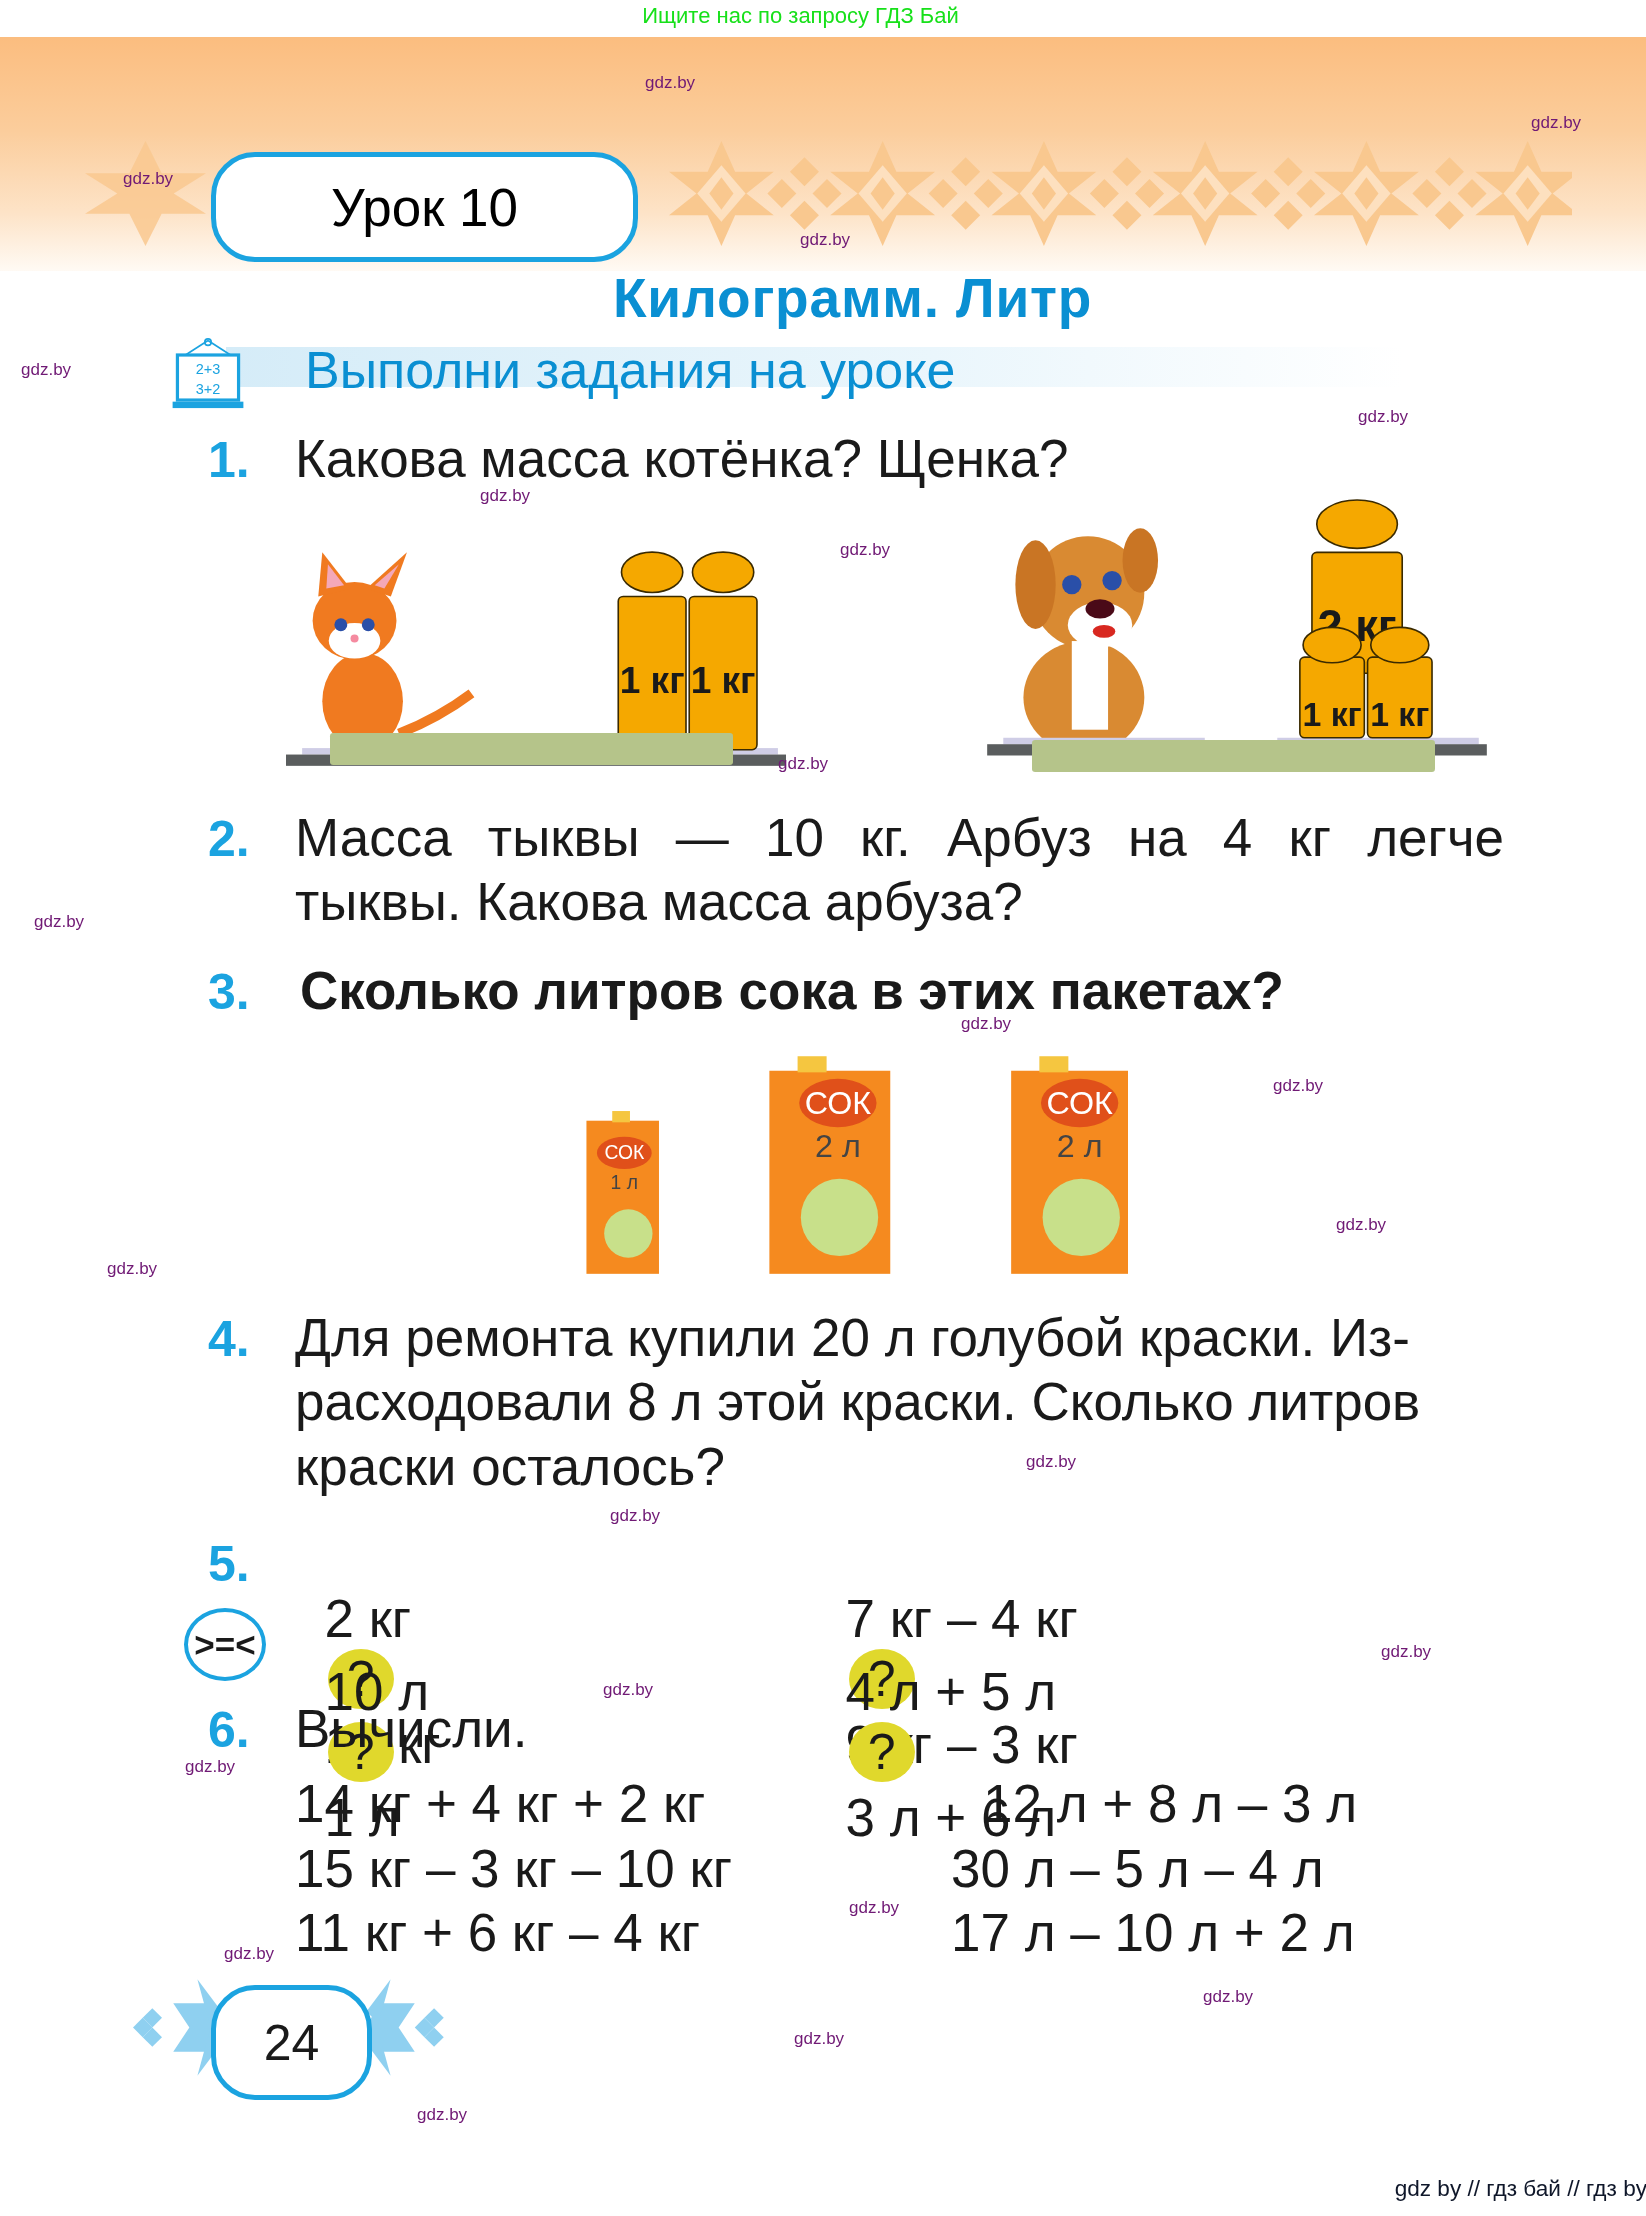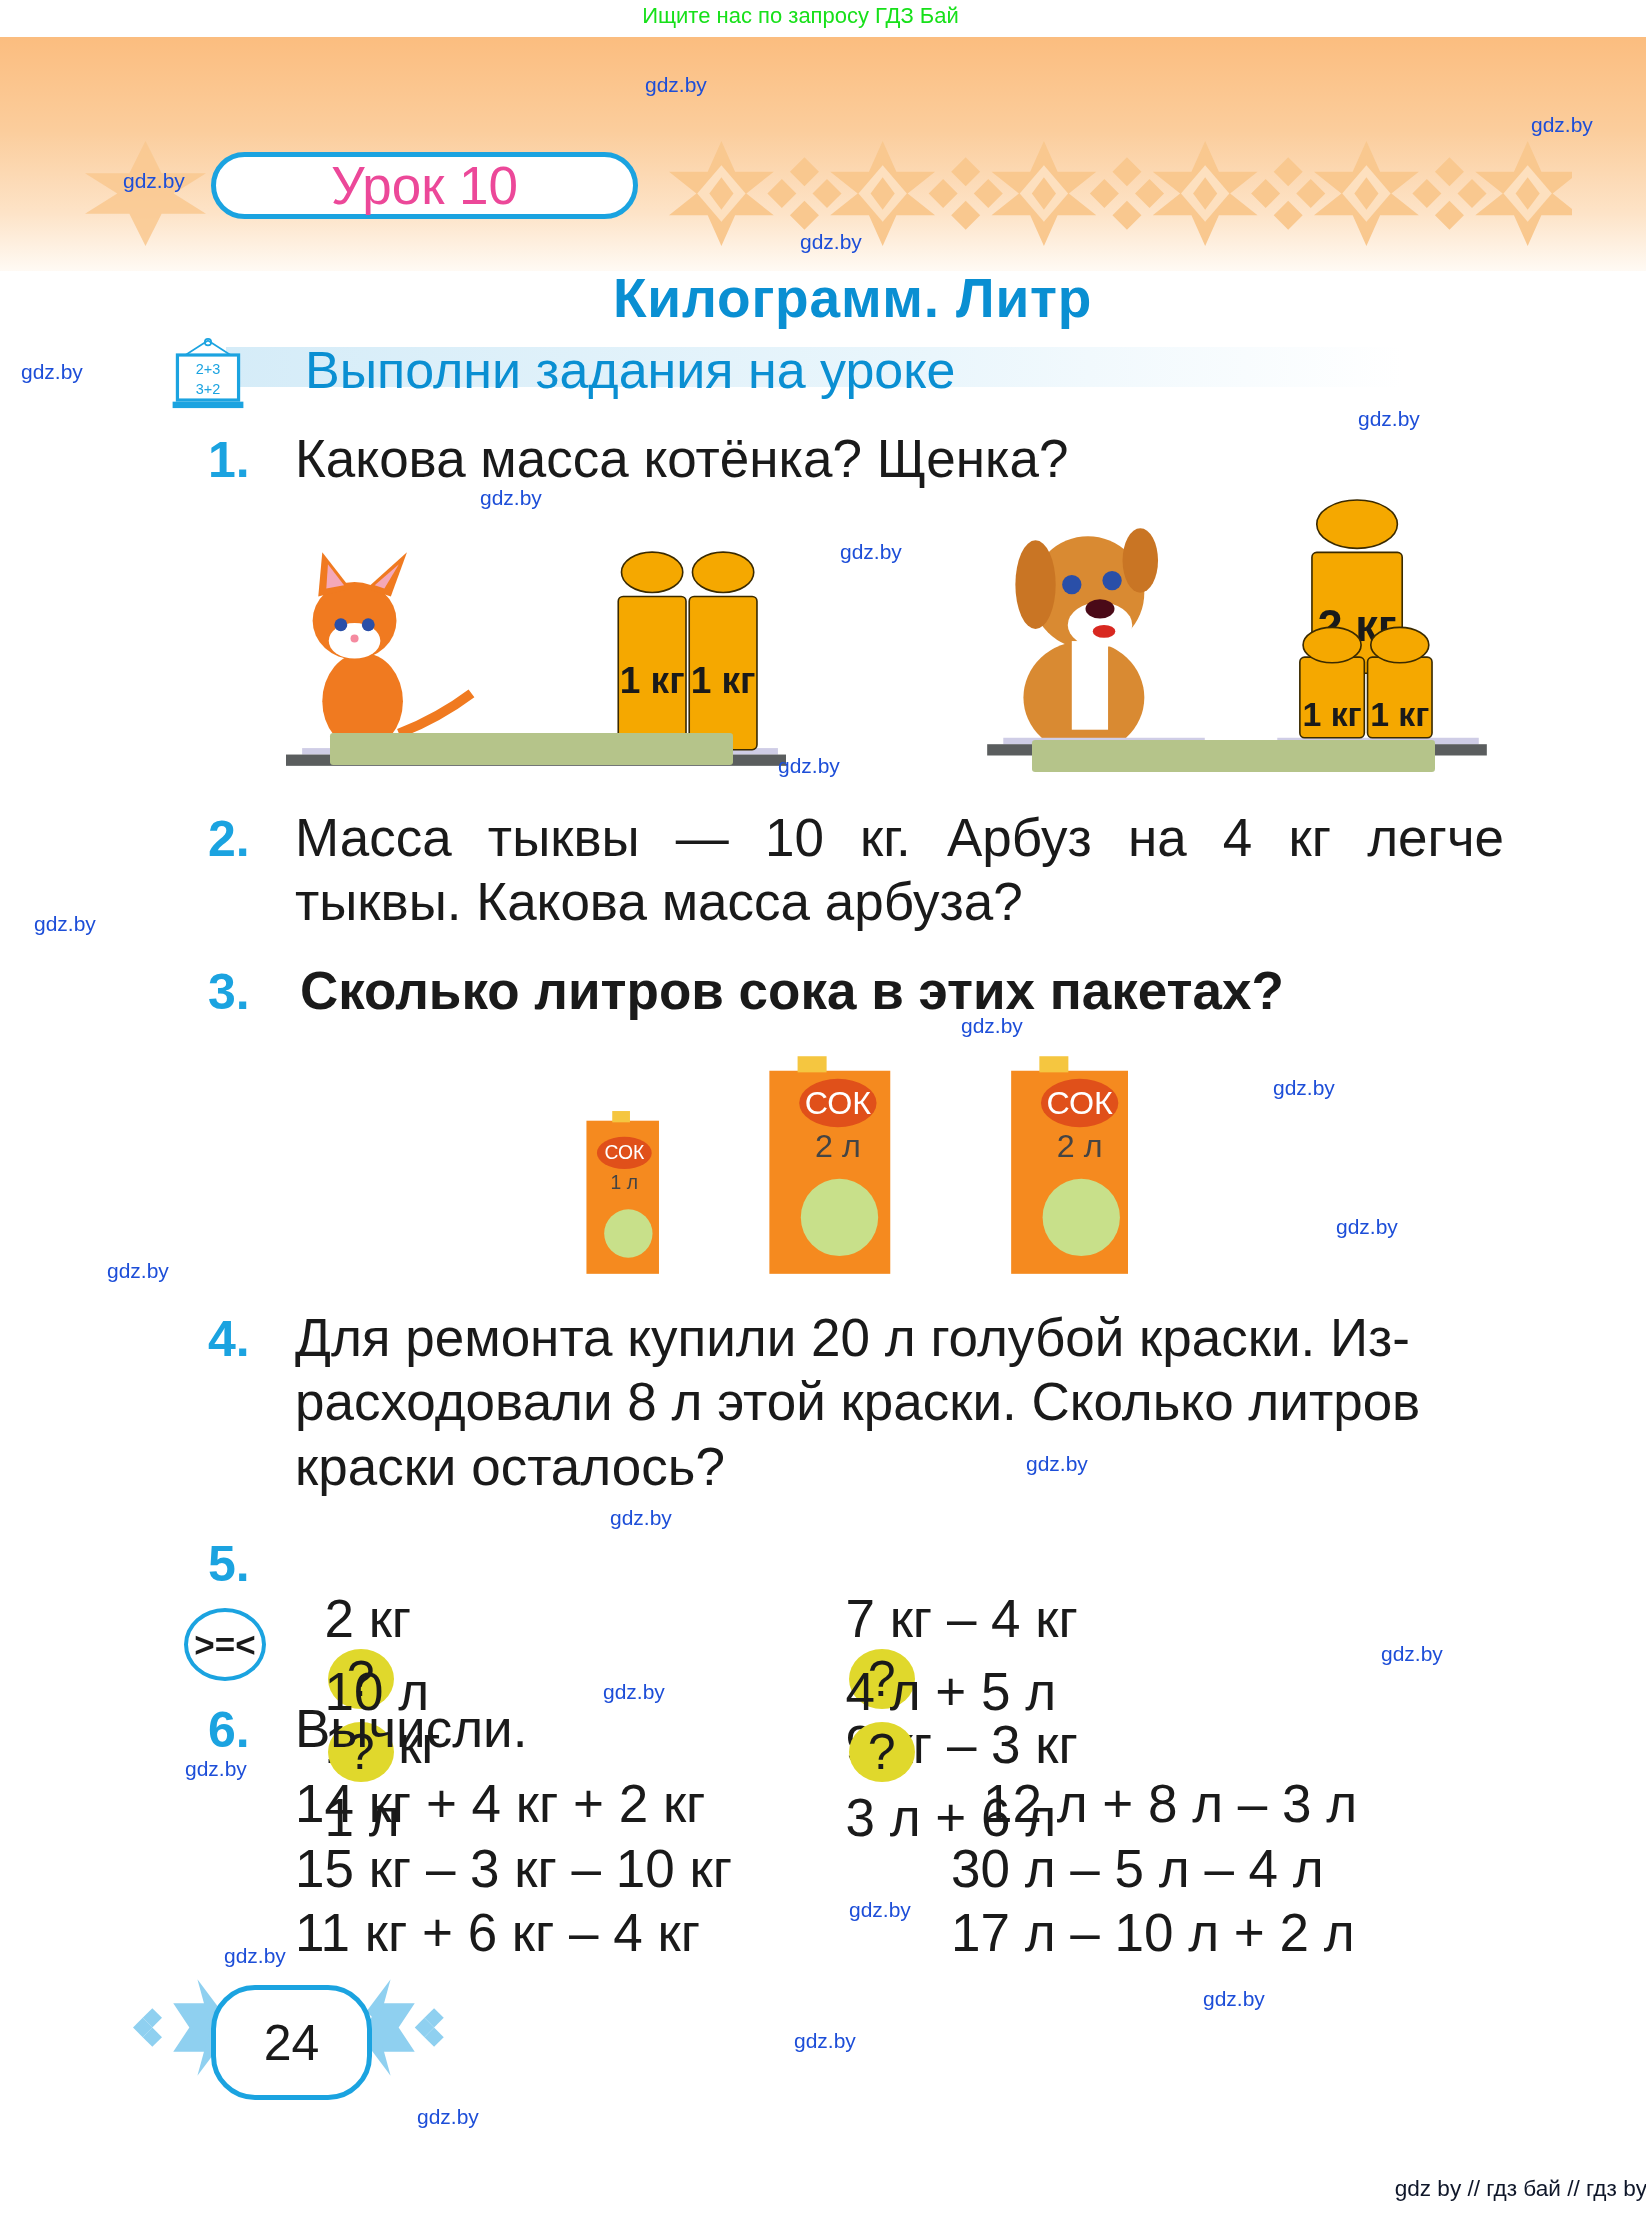--- a/index.html
+++ b/index.html
@@ -3,31 +3,31 @@
 <meta charset="utf-8">
 <style>
   html, body { margin:0; padding:0; }
   body { width:1647px; height:2216px; position:relative; background:#fff; overflow:hidden;
          font-family:"Liberation Sans", sans-serif; color:#1a1a1a; }
   .abs { position:absolute; }
   .topnote { top:3.2px; left:0; width:1601px; text-align:center; font-size:22px; color:#17e01a; }
   .header-band { top:37px; left:0; width:1647px; height:234px;
     background:linear-gradient(180deg,#fbbd7f 0%,#fbcd9c 40%,#fde3c7 75%,#fffaf4 100%); }
   .ornament { top:141px; height:105px; }
-  .lesson-pill { top:152px; left:211px; width:427px; height:67px; box-sizing:border-box;
+  .lesson-pill { top:152px; left:211px; width:427px; height:110px; box-sizing:border-box;
     border:5.6px solid #1ba3e0; border-radius:44px; background:#fff;
-    display:flex; align-items:center; justify-content:center; font-size:53px; color:#ec4899; }
+    display:flex; align-items:center; justify-content:center; font-size:53px; color:#000000; }
   .title { top:266px; left:613px; font-size:55px; font-weight:bold; color:#0a8fd2; letter-spacing:0.8px; }
   .section-band { top:347px; left:226px; width:1177px; height:40px;
     background:linear-gradient(90deg,#d5ecf8 0%,#eaf6fc 60%,#ffffff 100%); }
   .board-icon { top:337px; left:171px; width:74px; height:73px; }
   .section-title { top:340px; left:305px; font-size:52px; color:#0a8fd2; }
   .num { font-size:50px; font-weight:bold; color:#1ba3e0; }
   .task-text { font-size:53px; color:#1a1a1a; line-height:64px; }
-  .wm { font-size:21px; color:#1d4ed8; font-family:"Liberation Sans", sans-serif; }
+  .wm { font-size:17px; color:#701a75; font-family:"Liberation Sans", sans-serif; }
   .q-mark { display:inline-block; width:66px; height:60px; border-radius:50%; background:#e0d82c;
     text-align:center; line-height:60px; font-size:50px; vertical-align:middle; margin:0 3.2px; position:relative; top:-4.8px; }
   .expr { font-size:53px; white-space:pre; }
   .cmp-icon { top:1608px; left:184px; width:82px; height:73px; border:4.8px solid #1ba3e0; border-radius:50%;
     box-sizing:border-box; display:flex; align-items:center; justify-content:center; font-size:35px; font-weight:bold; color:#1a1a1a; }
   .page-pill { top:1985px; left:211px; width:161px; height:115px; border:5.6px solid #1ba3e0; border-radius:44px;
     box-sizing:border-box; background:#fff; display:flex; align-items:center; justify-content:center; font-size:50px; }
   .footer-links { top:2176px; left:0; width:1647px; text-align:right; font-size:22.6px; color:#0f172a; }
   .scale-fig { position:absolute; }
   .weight-label { font-weight:bold; fill:#1a1a1a; font-family:"Liberation Sans", sans-serif; }

